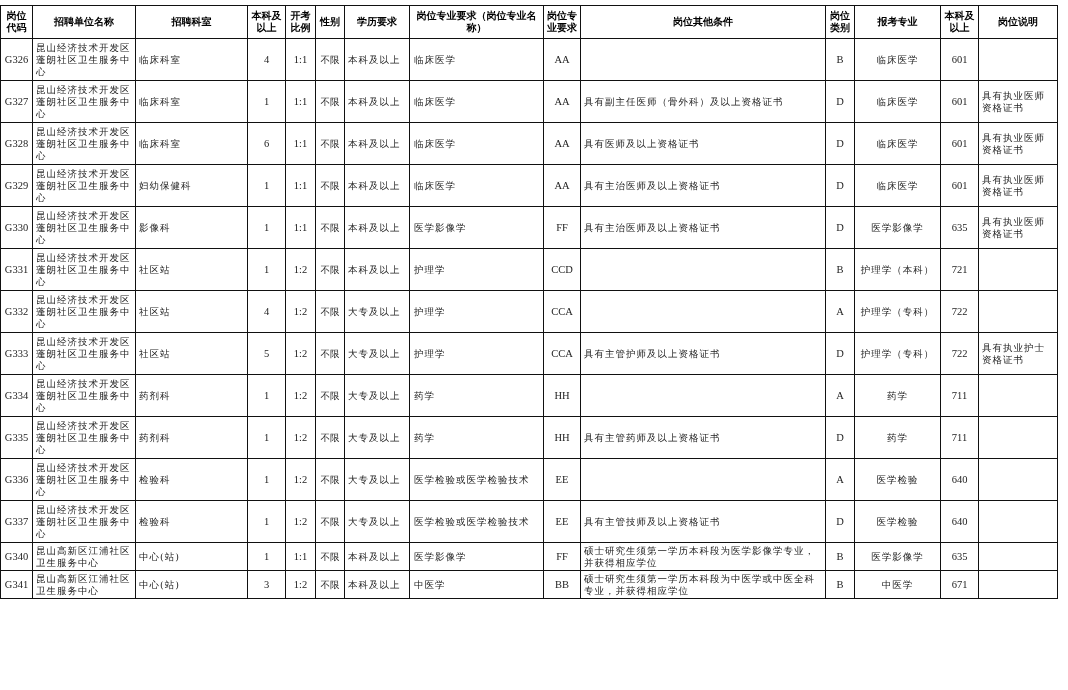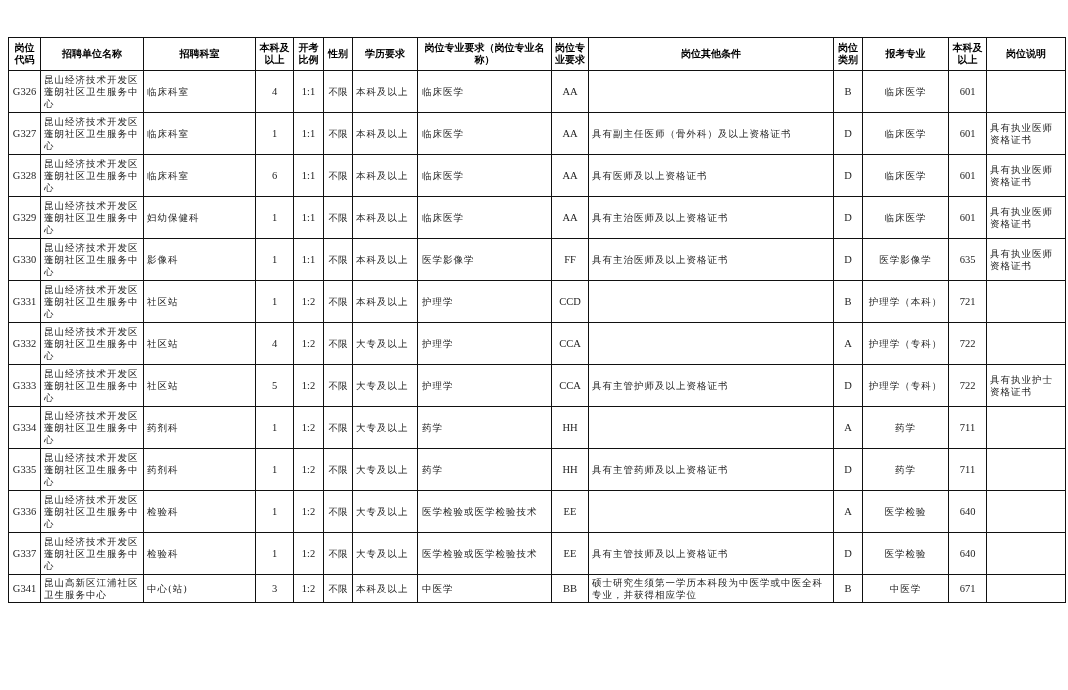--- a/index.html
+++ b/index.html
@@ -1,19 +1,19 @@
 <!DOCTYPE html>
 <html><head>
 <meta charset="utf-8">
 <style>
   html, body { margin:0; padding:0; background:#ffffff; }
   body { width:1068px; height:690px; overflow:hidden; position:relative;
          font-family:"DejaVu Serif","Liberation Serif",serif; color:#222; }
-  table { position:absolute; left:8px; top:5px; border-collapse:collapse;
-          table-layout:fixed; width:1057px;margin-top:32px; }
+  table { position:absolute; left:0; top:5px; border-collapse:collapse;
+          table-layout:fixed; width:1057px; }
   td, th { border:1px solid #111; padding:0 3px; overflow:hidden; vertical-align:middle;
            font-size:9.5px; line-height:12px; }
   th { font-family:"DejaVu Sans","Liberation Sans",sans-serif; font-weight:bold;
        font-size:10px; line-height:12px; text-align:center; color:#000; height:32px; padding:0 1px; }
   tr.tall td { height:41px; }
   tr.short td { height:27px; }
   td.c { text-align:center; }
   td.l { text-align:left; }
   td.code { font-family:"Liberation Serif",serif; font-size:10.5px; }
   td.cjk { letter-spacing:1px; }
@@ -244,20 +244,36 @@
         <td class="l cjk">大专及以上</td>
         <td class="l cjk pad">医学检验或医学检验技术</td>
         <td class="c code">EE</td>
         <td class="l cjk">具有主管技师及以上资格证书</td>
         <td class="c code">D</td>
         <td class="c cjk">医学检验</td>
         <td class="c code">640</td>
         <td class="l cjk"></td>
       </tr>
       <tr class="short">
+        <td class="c code">G340</td>
+        <td class="l cjk">昆山高新区江浦社区卫生服务中心</td>
+        <td class="l cjk">中心(站)</td>
+        <td class="c code">1</td>
+        <td class="c code">1:1</td>
+        <td class="c">不限</td>
+        <td class="l cjk">本科及以上</td>
+        <td class="l cjk pad">医学影像学</td>
+        <td class="c code">FF</td>
+        <td class="l cjk">硕士研究生须第一学历本科段为医学影像学专业，并获得相应学位</td>
+        <td class="c code">B</td>
+        <td class="c cjk">医学影像学</td>
+        <td class="c code">635</td>
+        <td class="l cjk"></td>
+      </tr>
+      <tr class="short">
         <td class="c code">G341</td>
         <td class="l cjk">昆山高新区江浦社区卫生服务中心</td>
         <td class="l cjk">中心(站)</td>
         <td class="c code">3</td>
         <td class="c code">1:2</td>
         <td class="c">不限</td>
         <td class="l cjk">本科及以上</td>
         <td class="l cjk pad">中医学</td>
         <td class="c code">BB</td>
         <td class="l cjk">硕士研究生须第一学历本科段为中医学或中医全科专业，并获得相应学位</td>

